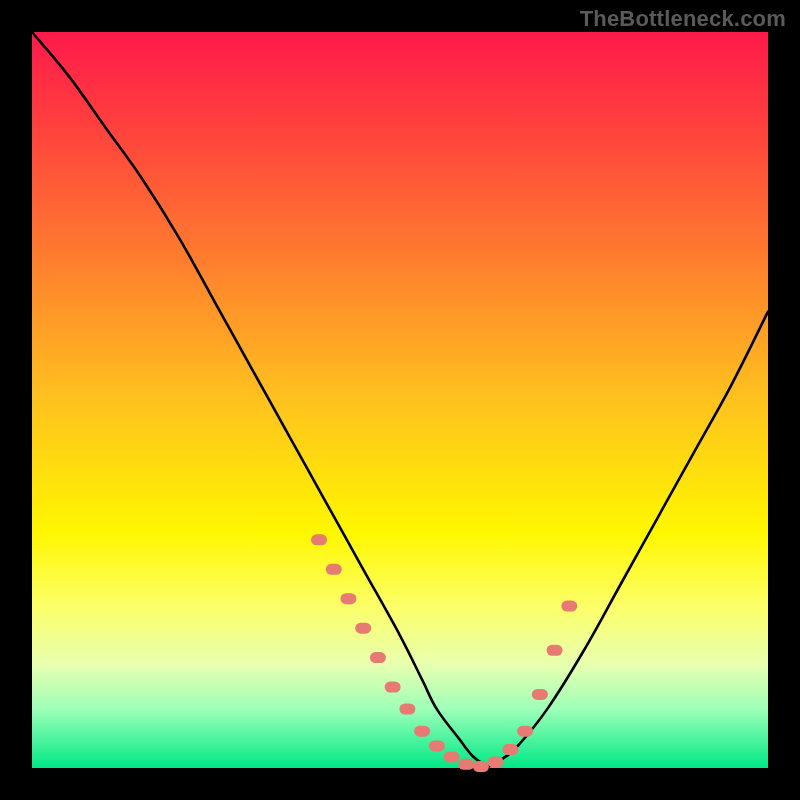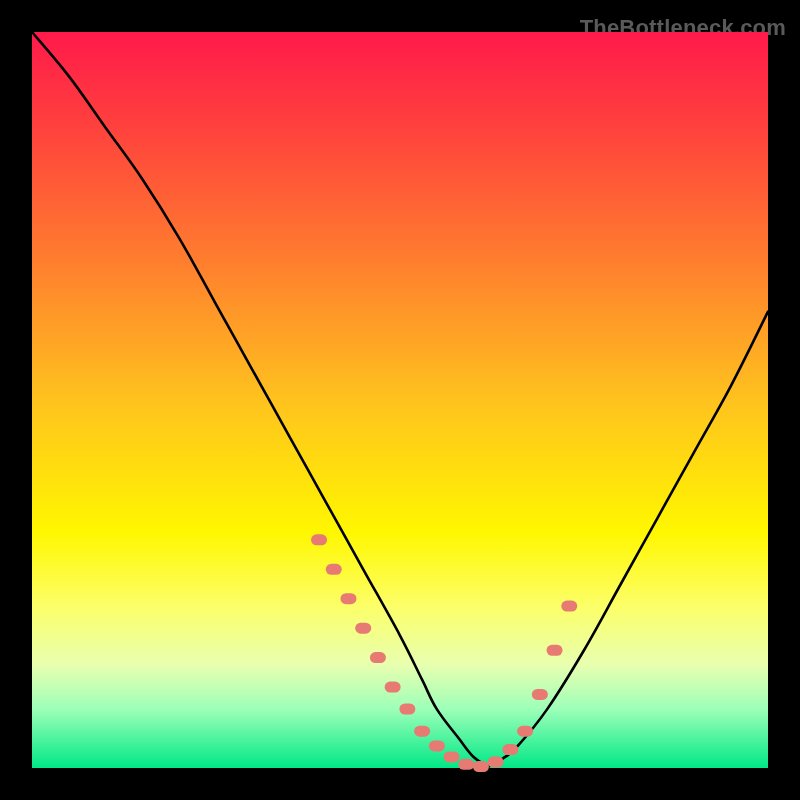--- a/index.html
+++ b/index.html
@@ -38,21 +38,20 @@
   .watermark {
     position: absolute;
     top: 6px;
     right: 14px;
     font-family: Arial, Helvetica, sans-serif;
     font-size: 22px;
     font-weight: bold;
     color: #5a5a5a;
     letter-spacing: 0.2px;
     user-select: none;
-    margin-top: 9px;
   }
   svg.curve {
     position: absolute;
     left: 0;
     top: 0;
     width: 736px;
     height: 736px;
     overflow: visible;
   }
   .stroke-main {

